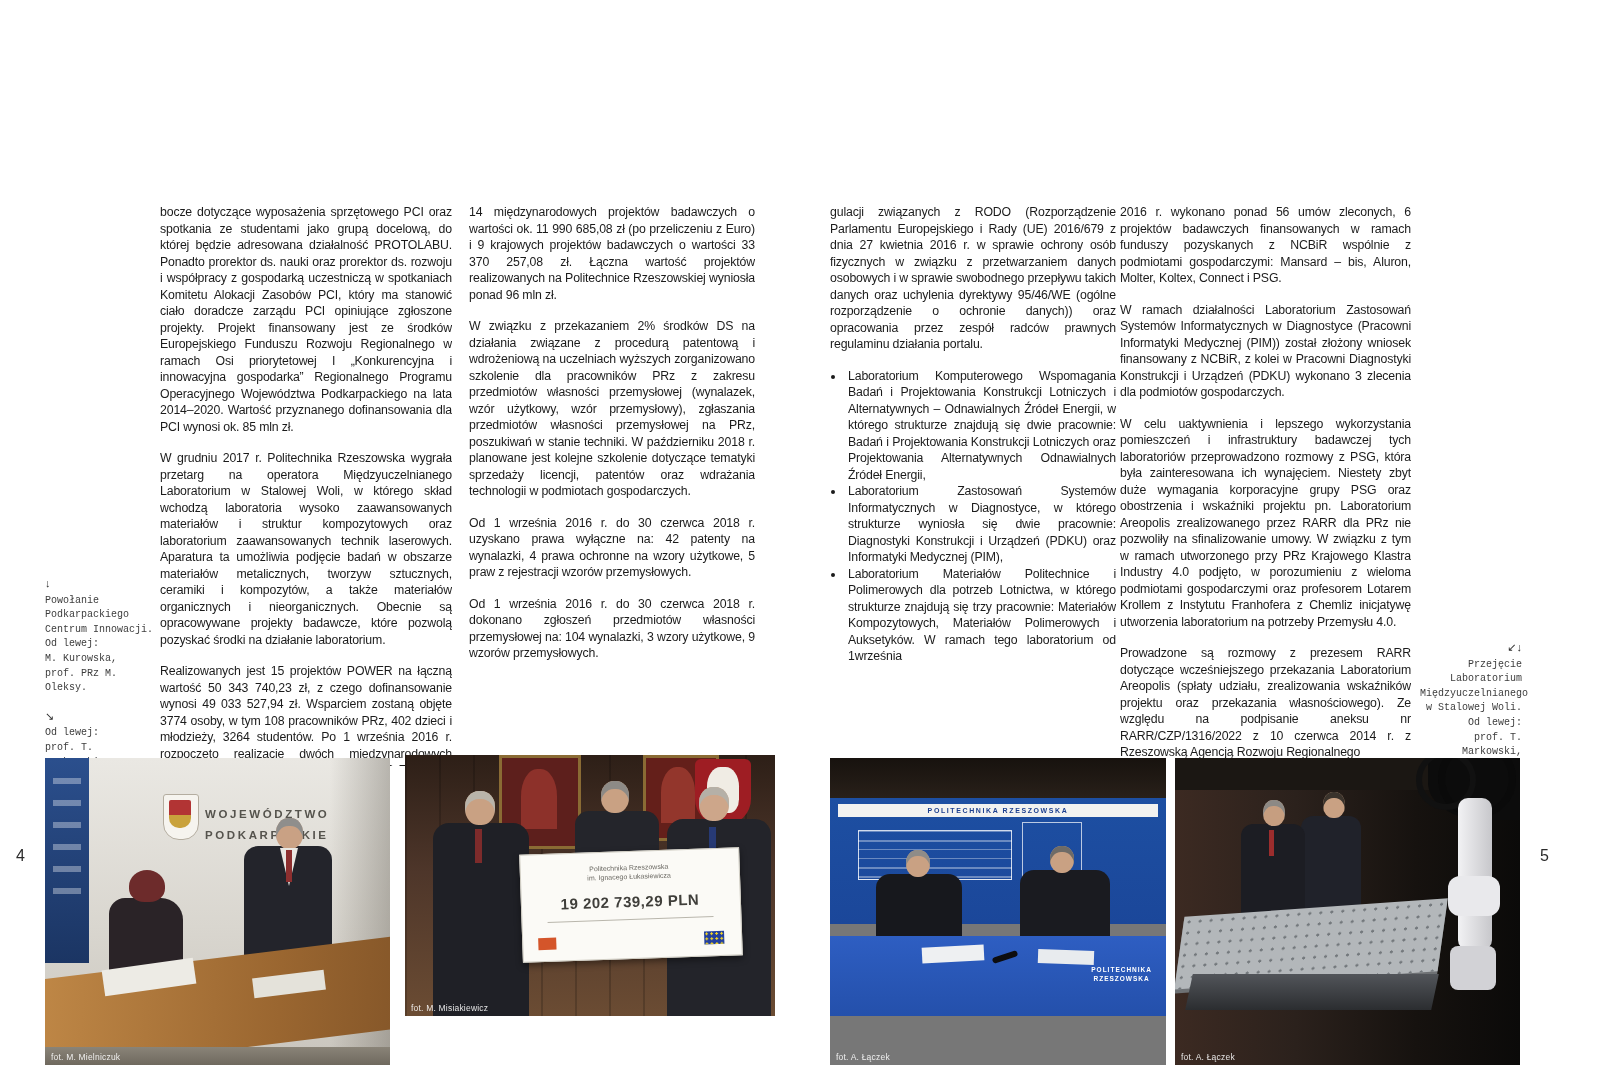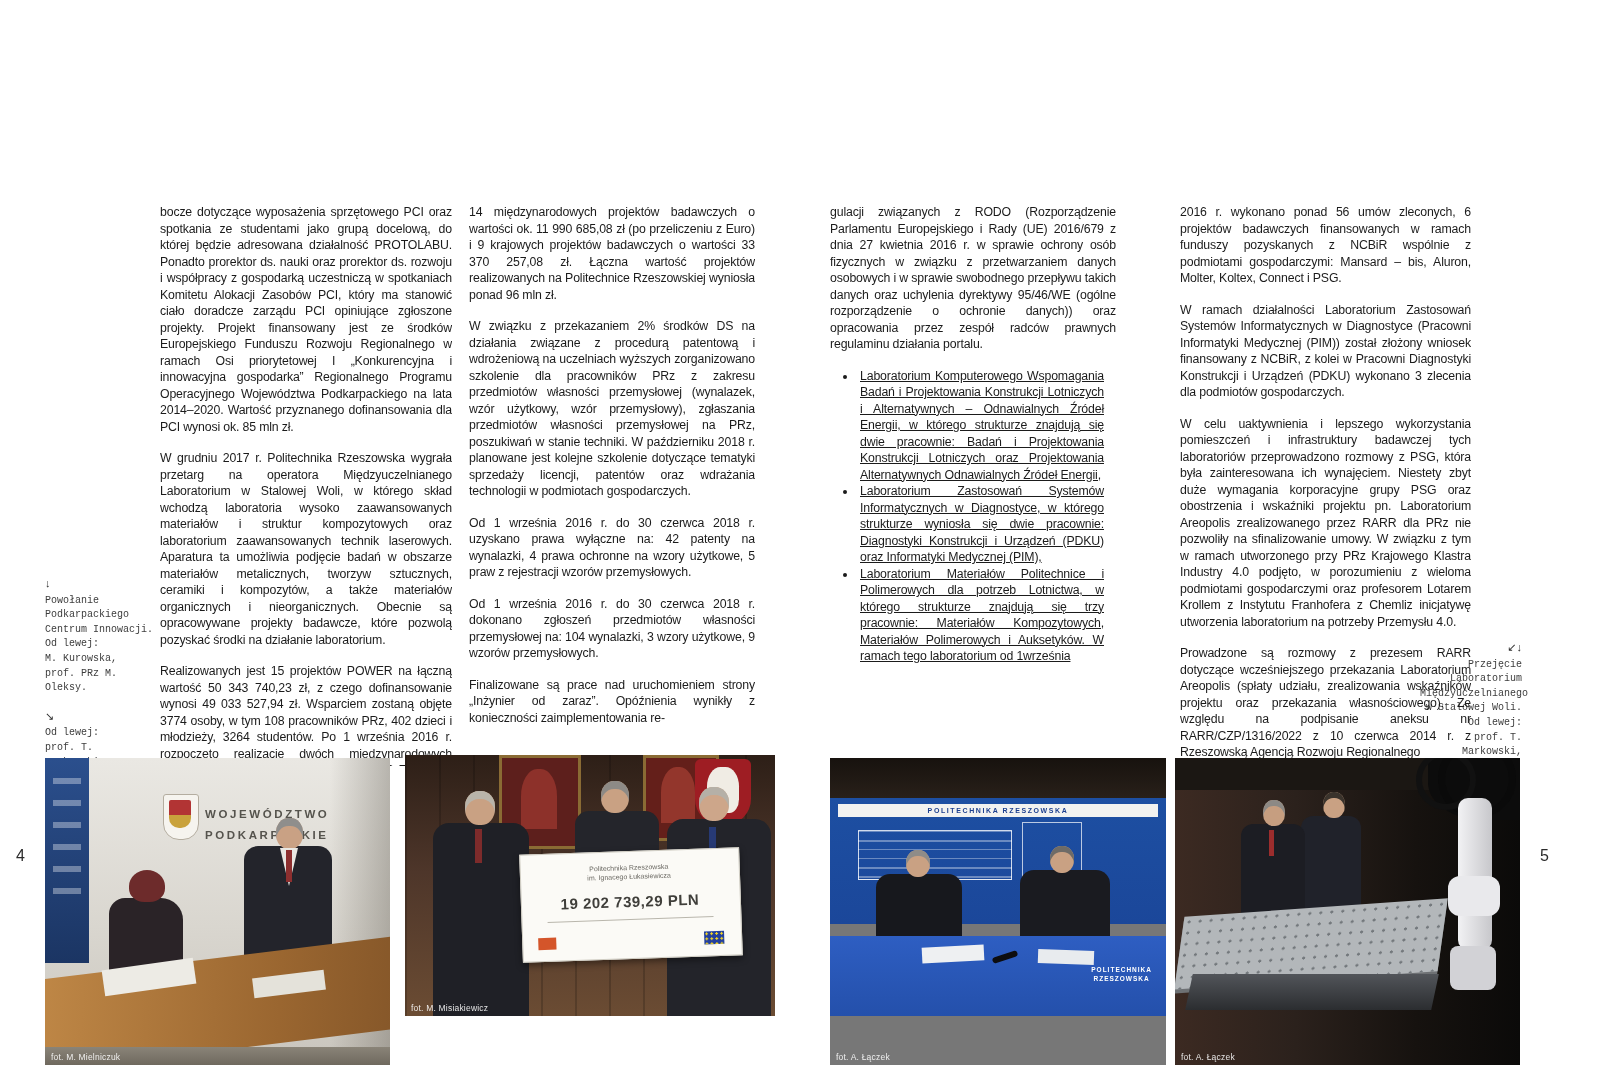--- a/index.html
+++ b/index.html
@@ -4,26 +4,26 @@
 <style>
   html,body{margin:0;padding:0;background:#ffffff;}
   .spread{position:relative;width:1600px;height:1085px;background:#ffffff;overflow:hidden;
           font-family:"Liberation Sans", sans-serif;}
 
   
   .col{position:absolute;top:204px;height:562px;overflow:hidden;
        text-align:justify;font-size:12.3px;line-height:16.5px;letter-spacing:-0.15px;
        color:#1b1b1b;}
   .col p{margin:0 0 15px 0;}
-  .col ul{margin:12px;padding-left:15px;text-decoration:underline;}
+  .col ul{margin:0;padding-left:15px;}
   .col li{padding-left:3px;margin:0;text-align:justify;}
   #col1{left:160px;width:292px;}
   #col2{left:469px;width:286px;}
   #col3{left:830px;width:286px;}
-  #col4{left:1180px;width:291px;}
+  #col4{left:1120px;width:291px;}
 
   
   .caption{position:absolute;font-size:10px;line-height:14.6px;color:#3d3d3d;}
   .caption .arrow{display:block;font-size:11px;color:#2e2e2e;margin-bottom:3px;}
   .cap-text{white-space:pre-line;font-family:Liberation Mono, monospace;}
   #cap-left{left:45px;top:576px;width:112px;text-align:left;}
   #cap-left .arrow2{margin-top:13px;}
   #cap-right{left:1420px;top:640px;width:102px;text-align:right;}
 
   
@@ -162,21 +162,20 @@
     <p>bocze dotyczące wyposażenia sprzętowego PCI oraz spotkania ze studentami jako grupą docelową, do której będzie adresowana działalność PROTOLABU. Ponadto prorektor ds. nauki oraz prorektor ds. rozwoju i współpracy z gospodarką uczestniczą w spotkaniach Komitetu Alokacji Zasobów PCI, który ma stanowić ciało doradcze zarządu PCI opiniujące zgłoszone projekty. Projekt finansowany jest ze środków Europejskiego Funduszu Rozwoju Regionalnego w ramach Osi priorytetowej I „Konkurencyjna i innowacyjna gospodarka” Regionalnego Programu Operacyjnego Województwa Podkarpackiego na lata 2014–2020. Wartość przyznanego dofinansowania dla PCI wynosi ok. 85 mln zł.</p>
     <p>W grudniu 2017 r. Politechnika Rzeszowska wygrała przetarg na operatora Międzyuczelnianego Laboratorium w Stalowej Woli, w którego skład wchodzą laboratoria wysoko zaawansowanych materiałów i struktur kompozytowych oraz laboratorium zaawansowanych technik laserowych. Aparatura ta umożliwia podjęcie badań w obszarze materiałów metalicznych, tworzyw sztucznych, ceramiki i kompozytów, a także materiałów organicznych i nieorganicznych. Obecnie są opracowywane projekty badawcze, które pozwolą pozyskać środki na działanie laboratorium.</p>
     <p>Realizowanych jest 15 projektów POWER na łączną wartość 50 343 740,23 zł, z czego dofinansowanie wynosi 49 033 527,94 zł. Wsparciem zostaną objęte 3774 osoby, w tym 108 pracowników PRz, 402 dzieci i młodzieży, 3264 studentów. Po 1 września 2016 r. rozpoczęto realizację dwóch międzynarodowych projektów dydaktycznych o wartości 78923 Euro oraz realizowano</p>
   </div>
 
   <div class="col" id="col2">
     <p>14 międzynarodowych projektów badawczych o wartości ok. 11 990 685,08 zł (po przeliczeniu z Euro) i 9 krajowych projektów badawczych o wartości 33 370 257,08 zł. Łączna wartość projektów realizowanych na Politechnice Rzeszowskiej wyniosła ponad 96 mln zł.</p>
     <p>W związku z przekazaniem 2% środków DS na działania związane z procedurą patentową i wdrożeniową na uczelniach wyższych zorganizowano szkolenie dla pracowników PRz z zakresu przedmiotów własności przemysłowej (wynalazek, wzór użytkowy, wzór przemysłowy), zgłaszania przedmiotów własności przemysłowej na PRz, poszukiwań w stanie techniki. W październiku 2018 r. planowane jest kolejne szkolenie dotyczące tematyki sprzedaży licencji, patentów oraz wdrażania technologii w podmiotach gospodarczych.</p>
     <p>Od 1 września 2016 r. do 30 czerwca 2018 r. uzyskano prawa wyłączne na: 42 patenty na wynalazki, 4 prawa ochronne na wzory użytkowe, 5 praw z rejestracji wzorów przemysłowych.</p>
     <p>Od 1 września 2016 r. do 30 czerwca 2018 r. dokonano zgłoszeń przedmiotów własności przemysłowej na: 104 wynalazki, 3 wzory użytkowe, 9 wzorów przemysłowych.</p>
-    <p>Finalizowane są prace nad uruchomieniem strony „Inżynier od zaraz”. Opóźnienia wynikły z konieczności zaimplementowania re-</p>
   </div>
 
   <div class="col" id="col3">
     <p>gulacji związanych z RODO (Rozporządzenie Parlamentu Europejskiego i Rady (UE) 2016/679 z dnia 27 kwietnia 2016 r. w sprawie ochrony osób fizycznych w związku z przetwarzaniem danych osobowych i w sprawie swobodnego przepływu takich danych oraz uchylenia dyrektywy 95/46/WE (ogólne rozporządzenie o ochronie danych)) oraz opracowania przez zespół radców prawnych regulaminu działania portalu.</p>
     <ul>
       <li>Laboratorium Komputerowego Wspomagania Badań i Projektowania Konstrukcji Lotniczych i Alternatywnych – Odnawialnych Źródeł Energii, w którego strukturze znajdują się dwie pracownie: Badań i Projektowania Konstrukcji Lotniczych oraz Projektowania Alternatywnych Odnawialnych Źródeł Energii,</li>
       <li>Laboratorium Zastosowań Systemów Informatycznych w Diagnostyce, w którego strukturze wyniosła się dwie pracownie: Diagnostyki Konstrukcji i Urządzeń (PDKU) oraz Informatyki Medycznej (PIM),</li>
       <li>Laboratorium Materiałów Politechnice i Polimerowych dla potrzeb Lotnictwa, w którego strukturze znajdują się trzy pracownie: Materiałów Kompozytowych, Materiałów Polimerowych i Auksetyków. W ramach tego laboratorium od 1września</li>
     </ul>
   </div>

